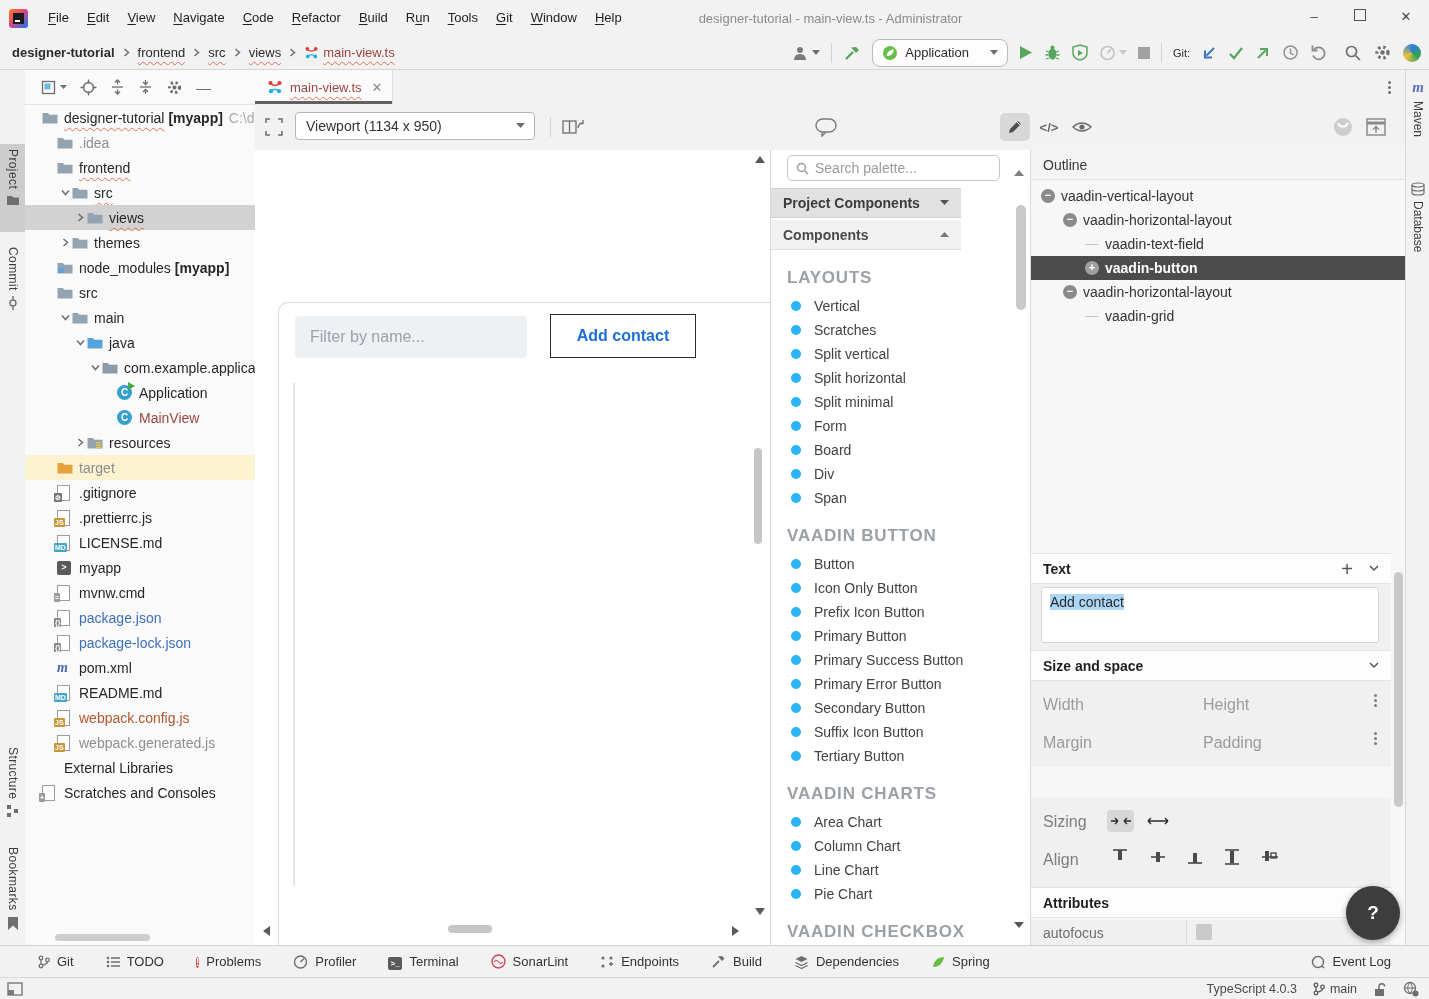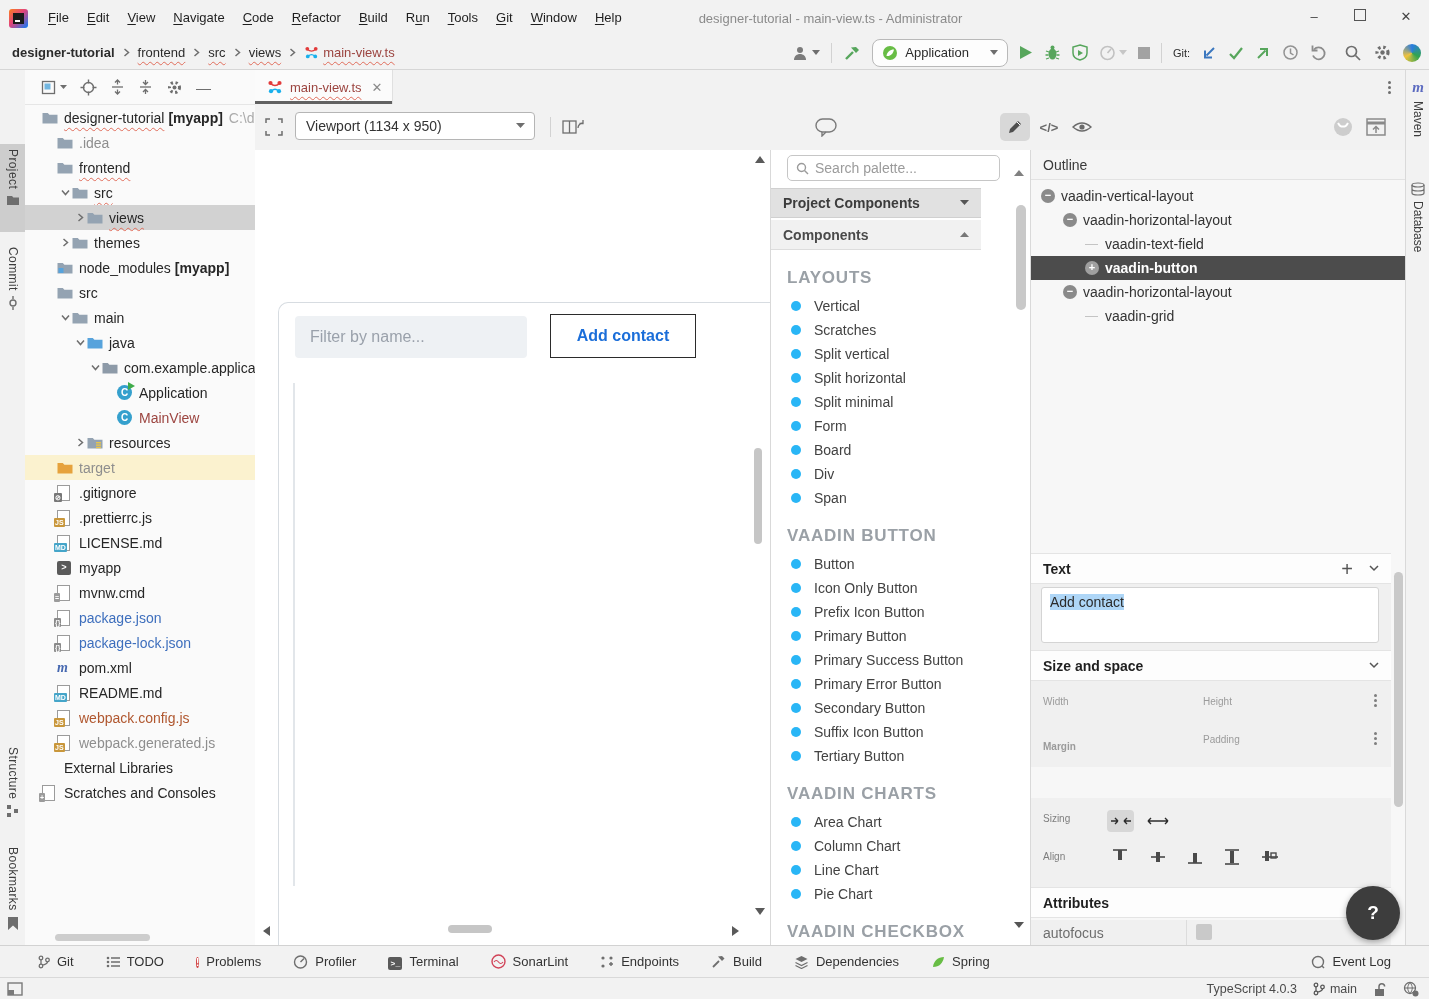--- a/index.html
+++ b/index.html
@@ -87,21 +87,21 @@
   #vframe{position:absolute;left:23px;top:152px;width:500px;height:660px;border-top:1px solid #d7dce1;border-left:1px solid #d7dce1;border-top-left-radius:10px;}
   #filter-field{position:absolute;left:40px;top:166px;width:232px;height:42px;background:#eef1f4;border-radius:4px;display:flex;align-items:center;padding-left:15px;box-sizing:border-box;font-size:16px;color:#9aa1ab;}
   #add-contact{position:absolute;left:295px;top:164px;width:146px;height:44px;background:#fff;border:1px solid #2b2b2b;display:flex;align-items:center;justify-content:center;font-size:16px;font-weight:bold;color:#1b6ed9;box-sizing:border-box;}
   #gridline{position:absolute;left:38px;top:233px;width:2px;height:503px;background:#e2e6ea;}
   .sthumb{position:absolute;background:#c6c6c6;border-radius:4px;}
   .sarrow{position:absolute;width:0;height:0;}
 
   
   #palette{left:770px;top:150px;width:260px;height:795px;background:#fff;border-left:1px solid #d9d9d9;overflow:hidden;}
   #pal-search{position:absolute;left:16px;top:5px;width:213px;height:26px;border:1px solid #c6c6c6;border-radius:5px;background:#fff;display:flex;align-items:center;gap:6px;padding-left:8px;box-sizing:border-box;font-size:14px;color:#9b9b9b;}
-  .pal-hdr{position:absolute;left:0;width:210px;height:30px;display:flex;align-items:center;padding:0 12px;box-sizing:border-box;font-size:14px;font-weight:bold;}
+  .pal-hdr{position:absolute;left:0;width:190px;height:30px;display:flex;align-items:center;padding:0 12px;box-sizing:border-box;font-size:14px;font-weight:bold;}
   #pal-hdr1{top:38px;background:#e1e1e1;border-top:1px solid #d0d0d0;border-bottom:1px solid #d0d0d0;color:#3c3c3c;}
   #pal-hdr2{top:70px;background:#f1f1f1;border-bottom:1px solid #ddd;color:#4a4a4a;}
   .pal-hdr .hcaret{margin-left:auto;}
   #pal-groups{position:absolute;left:0;top:102px;width:238px;}
   .pheading{padding:16px 0 6px 16px;font-size:17px;font-weight:bold;color:#9aa0a6;letter-spacing:.8px;}
   .pitem{height:24px;display:flex;align-items:center;gap:13px;padding-left:20px;font-size:14px;color:#424242;}
   .pdot{width:10px;height:10px;border-radius:50%;flex-shrink:0;}
   #pal-vscroll{position:absolute;right:5px;top:55px;width:10px;height:105px;background:#c9c9c9;border-radius:5px;}
 
   
@@ -112,21 +112,21 @@
   .orow.sel{background:#4c4c4c;color:#fff;font-weight:bold;}
   .oexp{width:14px;height:14px;border-radius:50%;background:#8a8a8a;color:#fff;font:bold 11px/13px "Liberation Sans",sans-serif;text-align:center;margin-right:6px;flex-shrink:0;}
   .orow.sel .oexp{background:#9f9f9f;}
   .oconn{width:13px;height:1px;background:#c4c4c4;margin-right:7px;flex-shrink:0;}
   .ins-hdr{position:absolute;left:0;width:360px;height:31px;background:#fdfdfd;border-top:1px solid #e4e4e4;border-bottom:1px solid #e4e4e4;display:flex;align-items:center;padding:0 12px;box-sizing:border-box;font-size:14px;font-weight:bold;color:#1f1f1f;}
   .ins-hdr .tools{margin-left:auto;display:flex;align-items:center;gap:16px;}
   .plus-g{font-size:20px;font-weight:normal;color:#555;line-height:16px;}
   .ins-body{position:absolute;left:0;width:360px;background:#f0f0f0;}
   #text-area{position:absolute;left:10px;top:437px;width:338px;height:56px;background:#fff;border:1px solid #d4d4d4;border-radius:3px;padding:6px 8px;box-sizing:border-box;font-size:14px;color:#2b2b2b;}
   #text-area .hl{background:#aed6f7;}
-  .frow{position:absolute;display:flex;align-items:center;font-size:10px;color:#9b9b9b;text-align:center;}
+  .frow{position:absolute;display:flex;align-items:center;font-size:16px;color:#9b9b9b;text-align:center;}
   .kebab{position:absolute;right:14px;display:flex;flex-direction:column;gap:2px;}
   .kebab i{width:3px;height:3px;border-radius:50%;background:#7e7e7e;}
   .sizebox{width:27px;height:22px;display:flex;align-items:center;justify-content:center;border-radius:4px;}
   .sizebox.on{background:#d7d7d7;}
   #attr-row{position:absolute;left:0;top:770px;width:360px;height:25px;background:#f0f0f0;display:flex;align-items:center;font-size:14px;color:#6e6e6e;}
   #attr-div{position:absolute;left:155px;top:0;width:1px;height:25px;background:#dcdcdc;}
   #attr-check{position:absolute;left:165px;top:4px;width:16px;height:16px;background:#c9c9c9;border-radius:2px;}
   #attr-caret{position:absolute;right:10px;top:9px;width:0;height:0;border-left:5px solid transparent;border-right:5px solid transparent;border-top:6px solid #3f3f3f;}
   #help-btn{position:absolute;left:315px;top:736px;width:54px;height:54px;border-radius:50%;background:#3d3d3d;color:#fff;font:bold 19px/54px "Liberation Sans",sans-serif;text-align:center;box-shadow:0 2px 6px rgba(0,0,0,.35);}
   #ins-vscroll{position:absolute;right:3px;top:422px;width:9px;height:235px;background:#c9c9c9;border-radius:5px;}
@@ -996,21 +996,21 @@
       </span>
   </div>
   <div class="ins-body" style="top:531px;height:86px;">
     <div class="frow" style="left:12px;top:15px;">Width</div>
     <div class="frow" style="left:172px;top:15px;">Height</div>
     <span class="kebab" style="top:13px;">
         <i></i>
         <i></i>
         <i></i>
       </span>
-    <div class="frow" style="left:12px;top:60px;font-weight:bold;">Margin</div>
+    <div class="frow" style="left:12px;top:53px;">Margin</div>
     <div class="frow" style="left:172px;top:53px;">Padding</div>
     <span class="kebab" style="top:51px;">
         <i></i>
         <i></i>
         <i></i>
       </span>
   </div>
 
   <div class="ins-hdr" style="top:653px;">
     <span>Flex Item</span>

